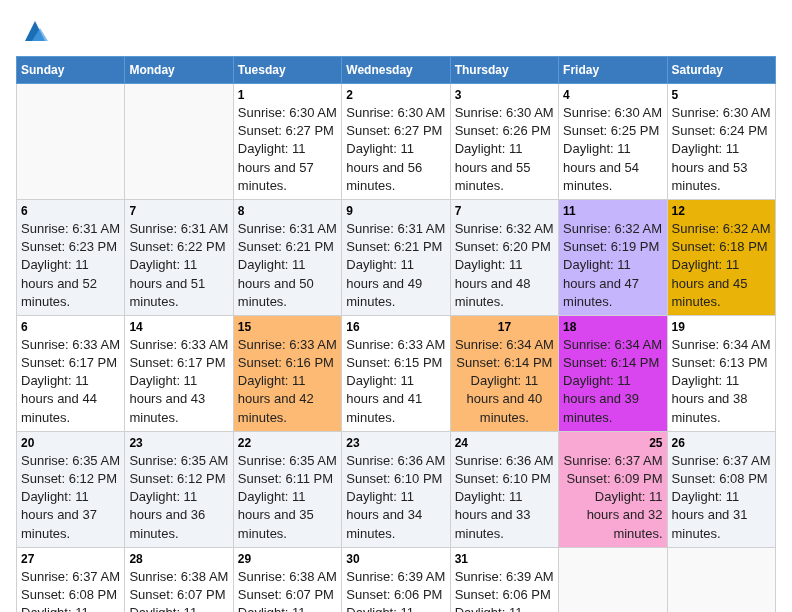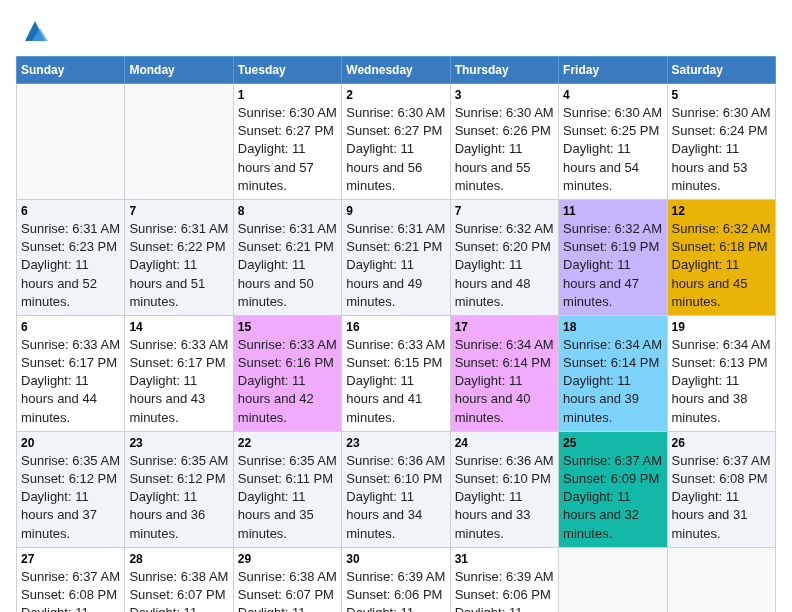--- a/index.html
+++ b/index.html
@@ -209,39 +209,39 @@
           <div class="day-info" style="white-space: pre-line;">Sunrise: 6:33 AM
 Sunset: 6:17 PM
 Daylight: 11 hours and 44 minutes.</div>
         </td>
         <td style="background: rgb(255, 255, 255);">
           <span class="day-number">14</span>
           <div class="day-info" style="white-space: pre-line;">Sunrise: 6:33 AM
 Sunset: 6:17 PM
 Daylight: 11 hours and 43 minutes.</div>
         </td>
-        <td style="background: #f0abfc;">
+        <td style="background: #fdba74;">
           <span class="day-number">15</span>
           <div class="day-info" style="white-space: pre-line;">Sunrise: 6:33 AM
 Sunset: 6:16 PM
 Daylight: 11 hours and 42 minutes.</div>
         </td>
         <td style="background: rgb(255, 255, 255); margin-left: 48px;">
           <span class="day-number">16</span>
           <div class="day-info" style="white-space: pre-line;">Sunrise: 6:33 AM
 Sunset: 6:15 PM
 Daylight: 11 hours and 41 minutes.</div>
         </td>
-        <td style="background: #f0abfc;">
+        <td style="background: #fdba74; text-align: center;">
           <span class="day-number">17</span>
           <div class="day-info" style="white-space: pre-line;">Sunrise: 6:34 AM
 Sunset: 6:14 PM
 Daylight: 11 hours and 40 minutes.</div>
         </td>
-        <td style="background: #7dd3fc;">
+        <td style="background: #d946ef;">
           <span class="day-number">18</span>
           <div class="day-info" style="white-space: pre-line;">Sunrise: 6:34 AM
 Sunset: 6:14 PM
 Daylight: 11 hours and 39 minutes.</div>
         </td>
         <td style="background: rgb(255, 255, 255);">
           <span class="day-number">19</span>
           <div class="day-info" style="white-space: pre-line;">Sunrise: 6:34 AM
 Sunset: 6:13 PM
 Daylight: 11 hours and 38 minutes.</div>
@@ -271,21 +271,21 @@
           <div class="day-info" style="white-space: pre-line;">Sunrise: 6:36 AM
 Sunset: 6:10 PM
 Daylight: 11 hours and 34 minutes.</div>
         </td>
         <td style="background: rgb(240, 244, 248);">
           <span class="day-number">24</span>
           <div class="day-info" style="white-space: pre-line;">Sunrise: 6:36 AM
 Sunset: 6:10 PM
 Daylight: 11 hours and 33 minutes.</div>
         </td>
-        <td style="background: #14b8a6;">
+        <td style="background: #f9a8d4; text-align: right;">
           <span class="day-number">25</span>
           <div class="day-info" style="white-space: pre-line;">Sunrise: 6:37 AM
 Sunset: 6:09 PM
 Daylight: 11 hours and 32 minutes.</div>
         </td>
         <td style="background: rgb(240, 244, 248);">
           <span class="day-number">26</span>
           <div class="day-info" style="white-space: pre-line;">Sunrise: 6:37 AM
 Sunset: 6:08 PM
 Daylight: 11 hours and 31 minutes.</div>

